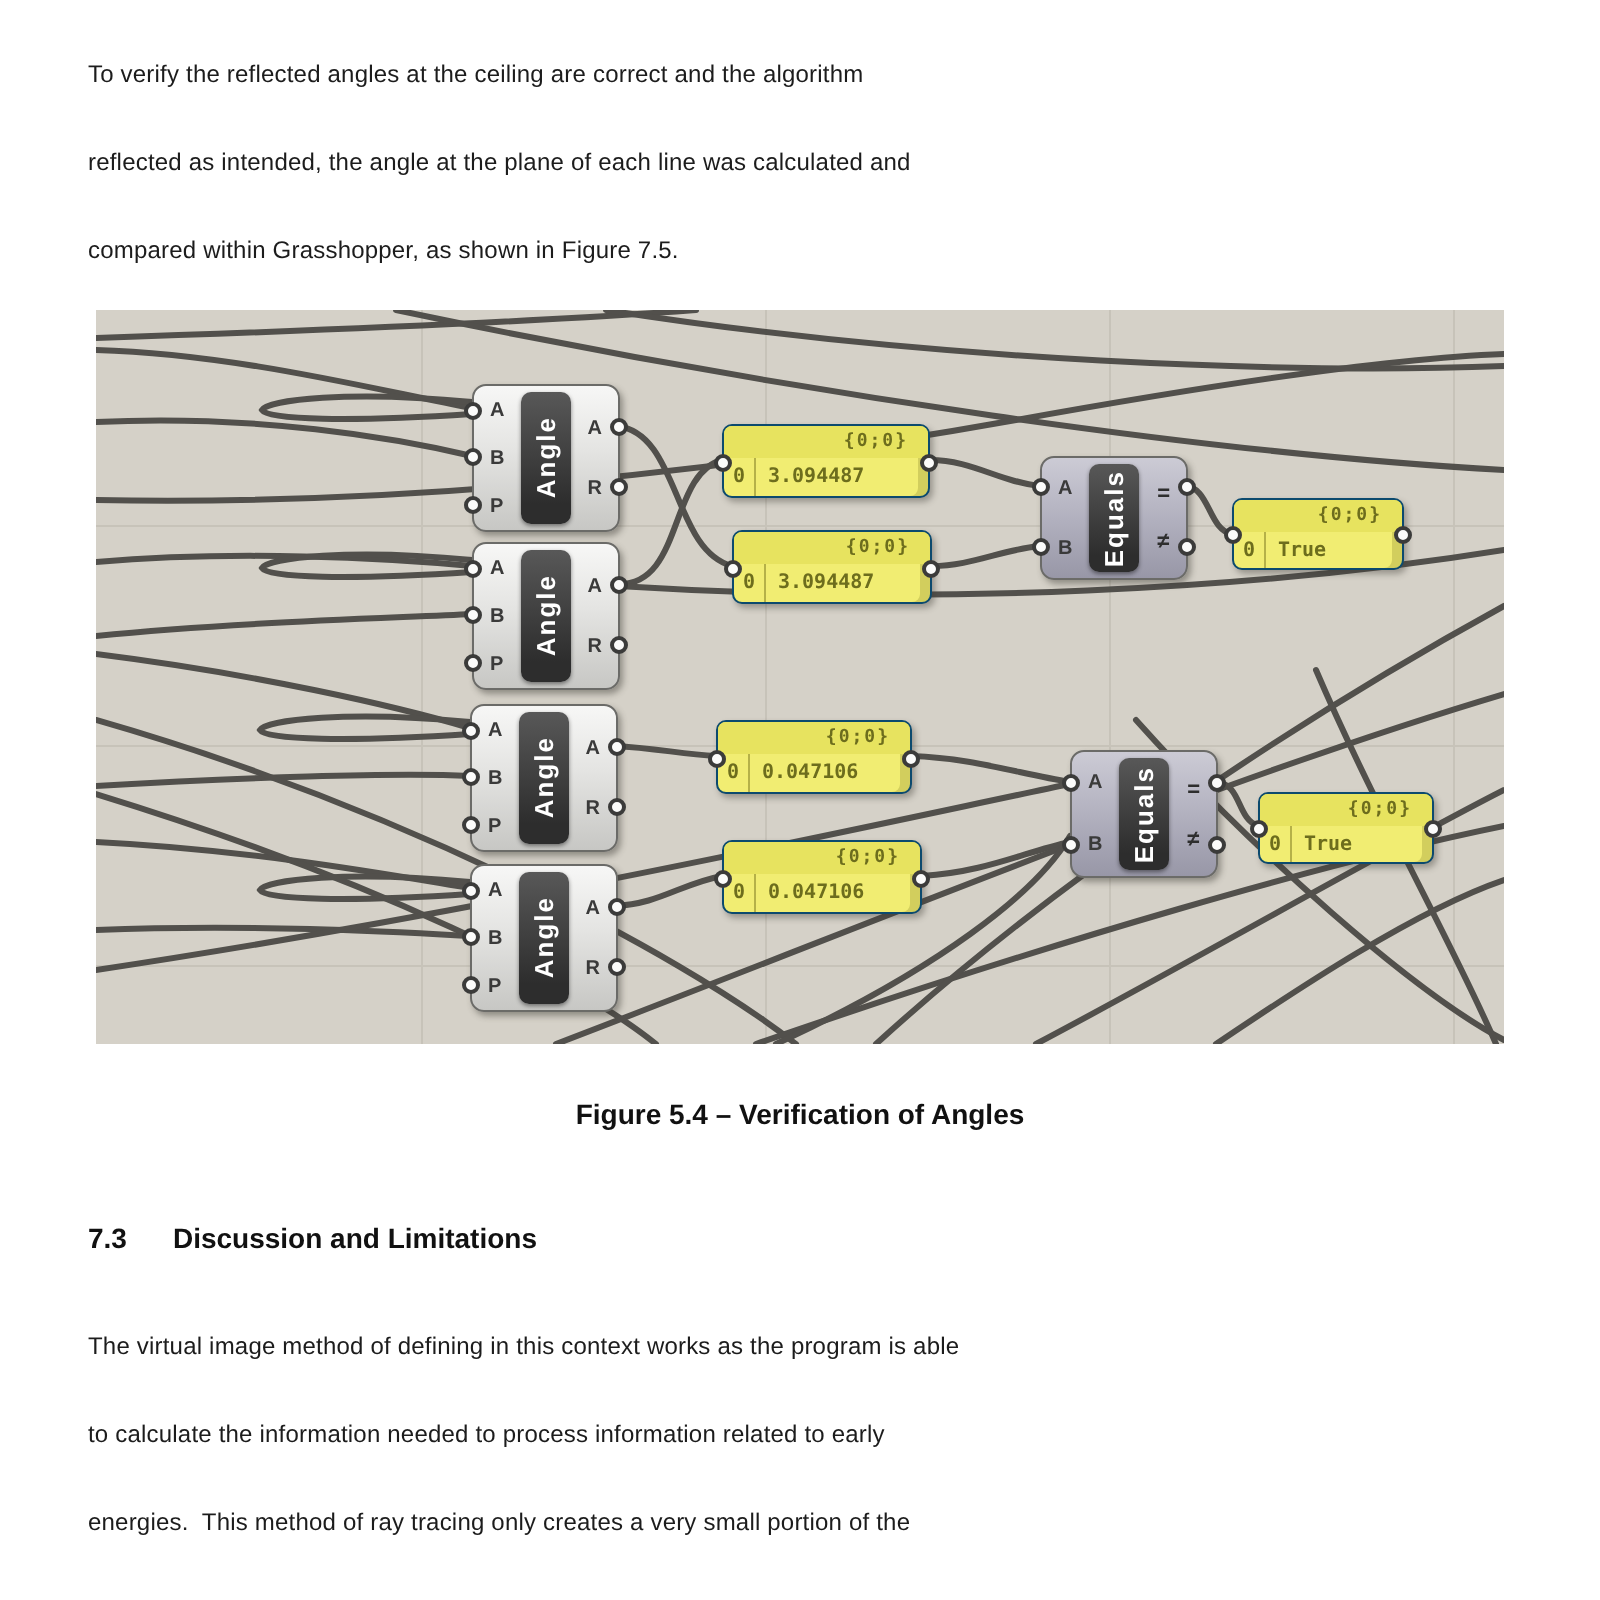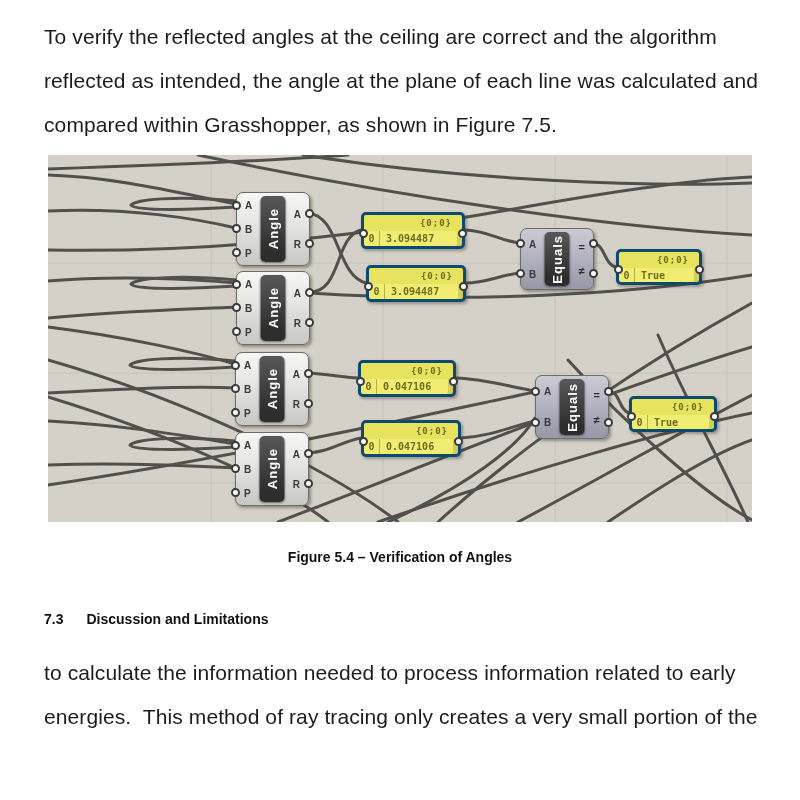--- a/index.html
+++ b/index.html
@@ -1,20 +1,20 @@
 <!DOCTYPE html>
 <html><head>
 <meta charset="utf-8">
 <style>
   html,body{margin:0;padding:0}
   body{
     width:800px;height:800px;position:relative;background:#ffffff;
     font-family:"Liberation Sans",sans-serif;color:#1c1c1c;overflow:hidden;
   }
-  .para{position:absolute;left:44px;right:38px;font-size:21px;line-height:44px;letter-spacing:.1px}
+  .para{position:absolute;left:44px;right:38px;font-size:12px;line-height:44px;letter-spacing:.1px}
   #para-top{top:15px}
   #para-bottom{top:651px}
   .fig-caption{position:absolute;top:549px;left:48px;width:704px;text-align:center;
     font-weight:700;font-size:14px;line-height:17px;color:#111}
   .heading{position:absolute;top:611px;left:44px;font-weight:700;font-size:14px;color:#111}
   .heading .num{display:inline-block;margin-right:23px}
 
   
   .gh-canvas{position:absolute;left:48px;top:155px;width:704px;height:367px;
     background:#d5d1c8;overflow:hidden}
@@ -31,21 +31,21 @@
     display:flex;align-items:center;justify-content:center;box-shadow:0 1px 2px rgba(0,0,0,.45)}
   .vtext{writing-mode:vertical-rl;transform:rotate(180deg);color:#fff;font-weight:700;
     font-size:13px;letter-spacing:1px;font-family:"Liberation Sans",sans-serif}
   .col{position:absolute;top:0;bottom:0;display:flex;flex-direction:column;
     justify-content:space-around;font-size:10px;font-weight:700;color:#3a3a3a}
   .col.in{left:8px}
   .col.out{right:8px;top:6px;bottom:6px}
   .equals .col.out{font-size:11px;color:#2e2e2e}
   .nub{position:absolute;width:5px;height:5px;background:#fbfbfa;border:2px solid #3b3b3a;border-radius:50%}
 
-  .panel{position:absolute;background:#f1ed72;border:3px solid #0c4a6e;border-radius:5px;
+  .panel{position:absolute;background:#f1ed72;border:1px solid #0c4a6e;border-radius:5px;
     box-shadow:1.5px 2px 3px rgba(60,58,50,.4), inset -5px 0 0 rgba(130,125,40,.28);
     font-family:"DejaVu Sans Mono",monospace;color:#6d6d1d;box-sizing:border-box}
   .panel-header{height:16px;background:#e7e35f;border-radius:4px 4px 0 0;font-size:9px;font-weight:700;
     text-align:right;padding:3px 10px 0 0;box-sizing:border-box;letter-spacing:1px}
   .panel-row{display:flex;align-items:stretch;height:calc(100% - 16px);font-size:10px;font-weight:700}
   .panel-index{width:15px;border-right:1px solid #b5b148;display:flex;align-items:center;justify-content:center}
   .panel-value{padding-left:6px;display:flex;align-items:center}
 </style>
 </head>
 <body>
@@ -286,15 +286,16 @@
   </div>
 </div>
 
 <div class="fig-caption">Figure 5.4 – Verification of Angles</div>
 
 <div class="heading">
   <span class="num">7.3</span><span>Discussion and Limitations</span>
 </div>
 
 <div class="para" id="para-bottom">
+  <div>The virtual image method of defining in this context works as the program is able</div>
   <div>to calculate the information needed to process information related to early</div>
   <div>energies.&nbsp; This method of ray tracing only creates a very small portion of the</div>
 </div>
 
 </body></html>

